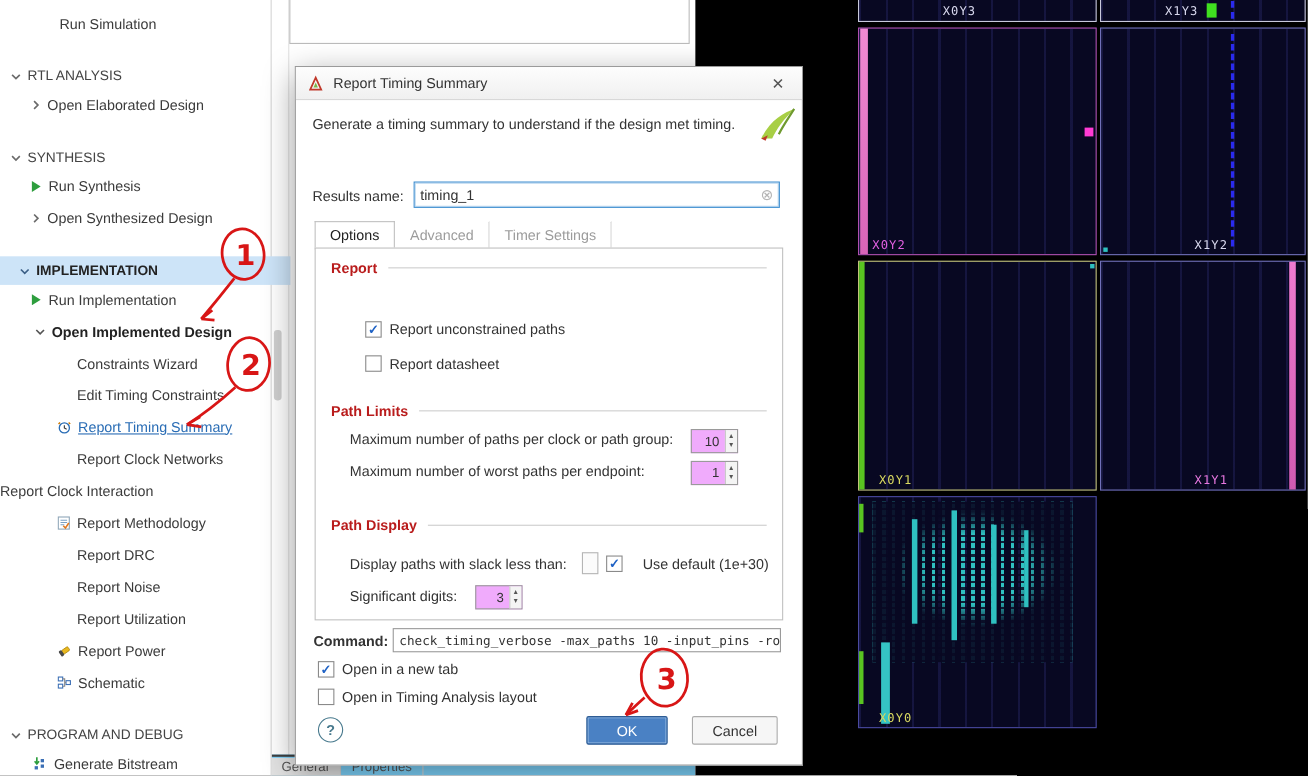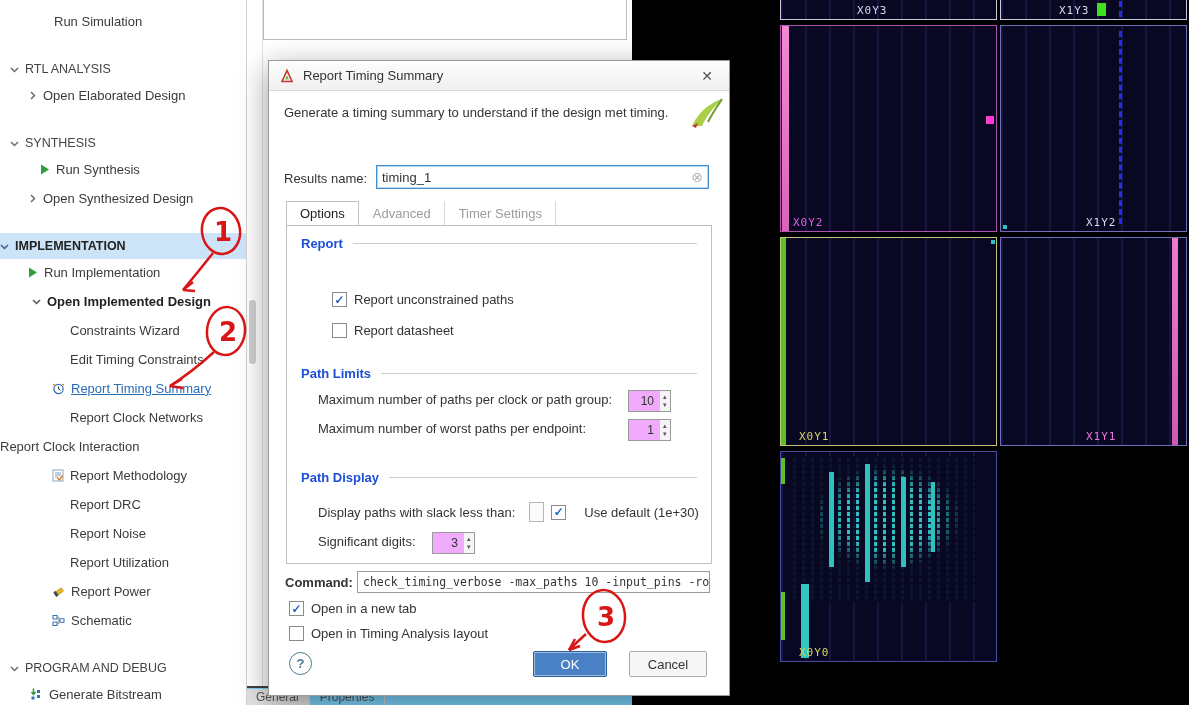--- a/index.html
+++ b/index.html
@@ -57,21 +57,21 @@
              border:1px solid #3e8ed0;box-shadow:0 0 0 1px rgba(62,142,208,.35) inset;
              font-size:13px;padding:0 5px;}
   .txt-input .clear{margin-left:auto;color:#b5b5b5;font-size:14px;}
   .tabs{position:absolute;left:17px;top:140px;right:17px;height:25px;display:flex;}
   .tab{padding:4px 13px 5px;font-size:13px;border:1px solid transparent;margin-bottom:-1px;}
   .tab.sel{background:#fff;border-color:#c0c0c0;border-bottom-color:#fff;color:#222;}
   .tab.dis{color:#9c9c9c;border-right:1px solid #d8d8d8;}
   .tab-body{position:absolute;left:17px;top:164px;width:424px;height:337px;background:#fff;
             border:1px solid #c0c0c0;}
   .sec{position:absolute;left:14px;right:14px;display:flex;align-items:center;
-       font-weight:bold;font-size:13px;color:#1d4ed8;}
+       font-weight:bold;font-size:13px;color:#b91c1c;}
   .sec .rule{flex:1;margin-left:10px;border-top:1px solid #cdcdcd;height:0;}
   .frow{position:absolute;display:flex;align-items:center;font-size:13px;}
   .dd{display:inline-flex;align-items:center;border:1px solid #9a9a9a;background:#fff;height:20px;
       padding-left:6px;font-size:12px;}
   .dd .ddarrow{margin-left:8px;border-left:1px solid #cfcfcf;background:#efefef;height:100%;
       display:inline-flex;align-items:center;padding:0 4px;font-size:9px;color:#555;}
   .cb{width:13px;height:13px;border:1px solid #8a8a8a;background:#fff;display:inline-flex;
       align-items:center;justify-content:center;flex:none;}
   .cb .tick{color:#1f62c5;font-size:12px;font-weight:bold;line-height:1;}
   .spin{display:inline-flex;align-items:stretch;border:1px solid #9a9a9a;background:#f0abfc;height:20px;}
@@ -125,39 +125,39 @@
 
     <div class="sb-row sb-sec" style="top:132px;padding-left:10px">
       <span class="icon">
           <svg width="9" height="9">
             <path d="M1,3 L4.5,6.5 L8,3" stroke="#6b6b6b" fill="none" stroke-width="1.5"></path>
           </svg>
         </span>
       <span class="lbl">SYNTHESIS</span>
     </div>
 
-    <div class="sb-row" style="top:158px;padding-left:40px">
+    <div class="sb-row" style="top:158px;padding-left:28px">
       <span class="icon">
           <svg width="10" height="11">
             <path d="M1,0.5 L9,5.5 L1,10.5 Z" fill="#2e9e3e"></path>
           </svg>
         </span>
       <span class="lbl">Run Synthesis</span>
     </div>
 
     <div class="sb-row" style="top:187px;padding-left:28px">
       <span class="icon">
           <svg width="9" height="9">
             <path d="M3,1 L6.5,4.5 L3,8" stroke="#6b6b6b" fill="none" stroke-width="1.5"></path>
           </svg>
         </span>
       <span class="lbl">Open Synthesized Design</span>
     </div>
 
-    <div class="sb-row sb-sec sb-sel sb-bold" style="top:233px;padding-left:0">
+    <div class="sb-row sb-sec sb-sel sb-bold" style="top:233px;padding-left:18px">
       <span class="icon">
           <svg width="9" height="9">
             <path d="M1,3 L4.5,6.5 L8,3" stroke="#3b5f86" fill="none" stroke-width="1.5"></path>
           </svg>
         </span>
       <span class="lbl">IMPLEMENTATION</span>
     </div>
 
     <div class="sb-row" style="top:261px;padding-left:28px">
       <span class="icon">

